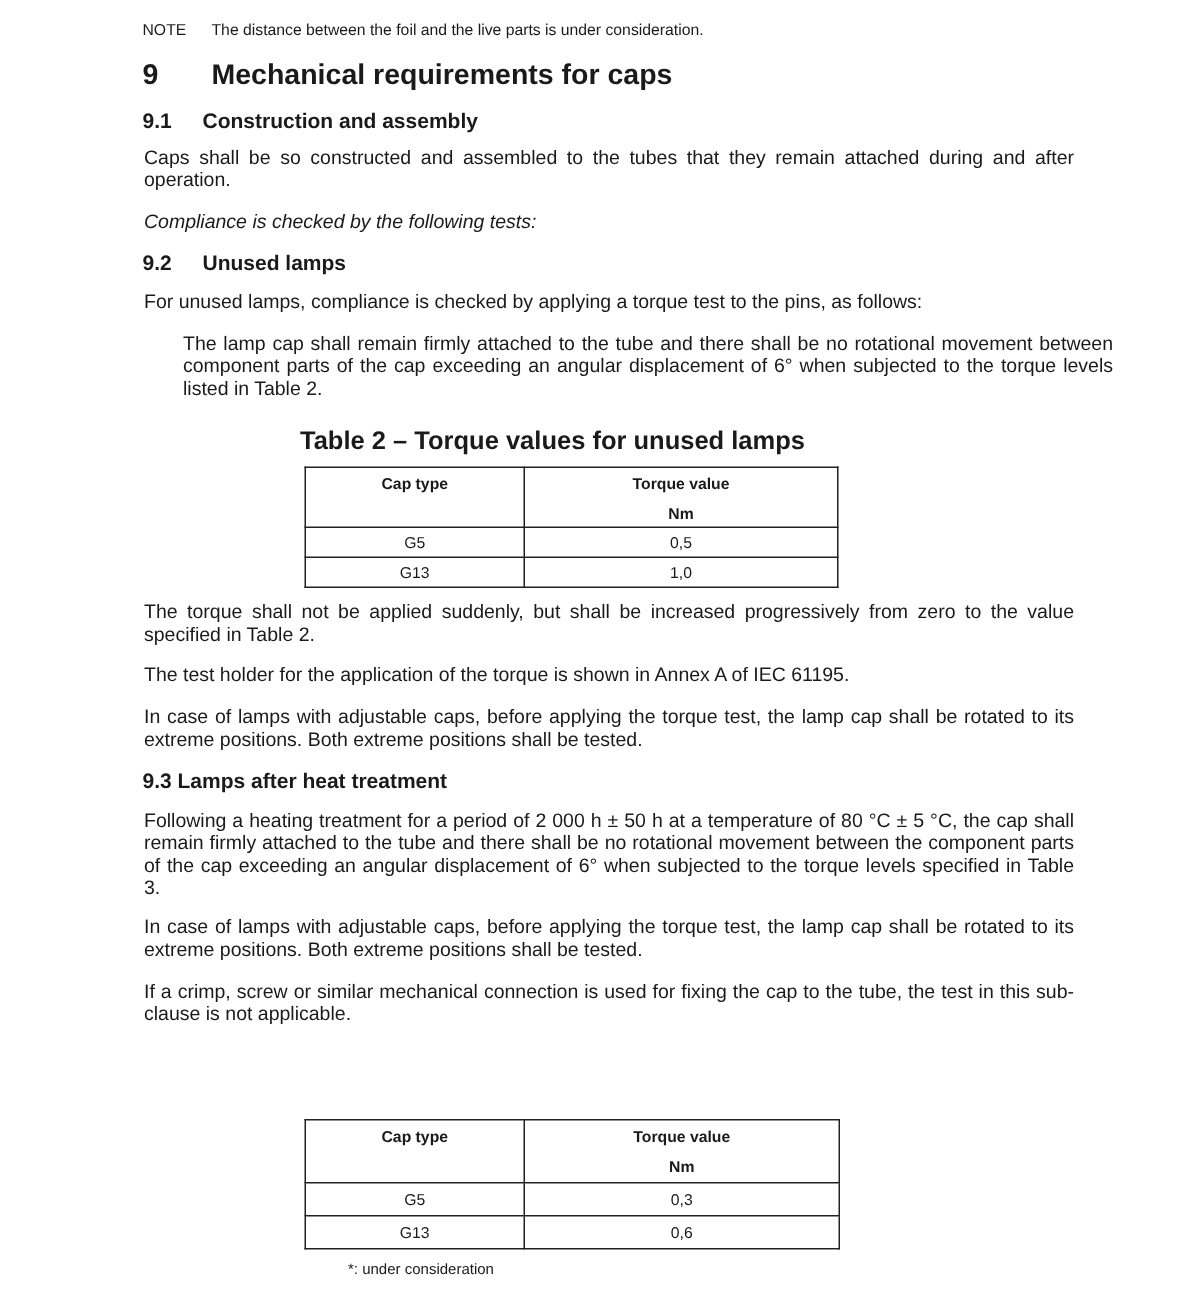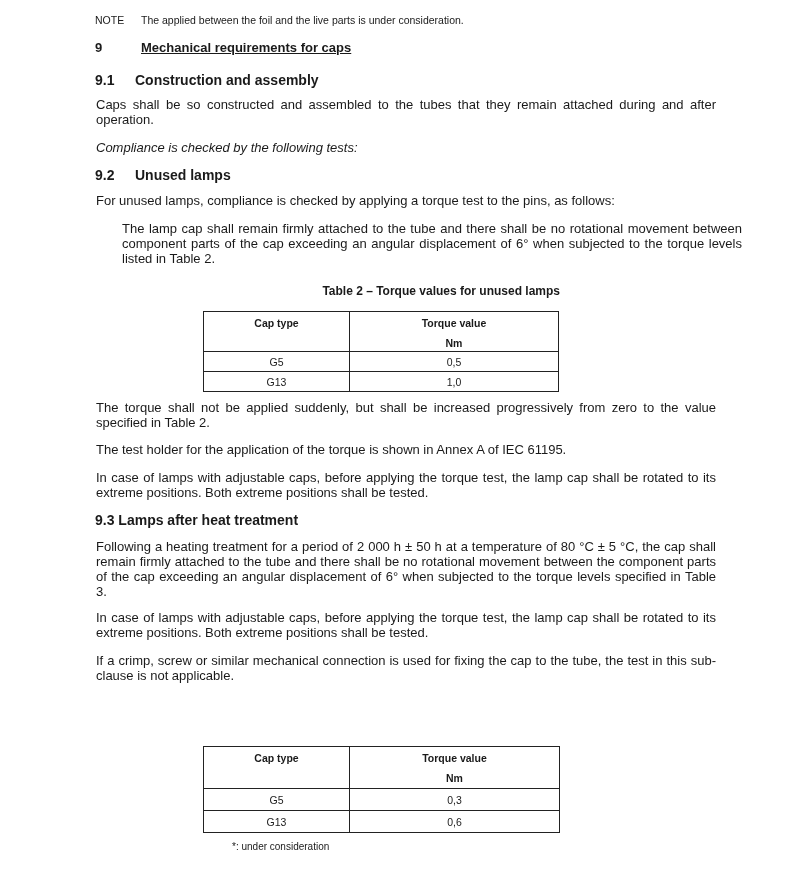--- a/index.html
+++ b/index.html
@@ -2,40 +2,40 @@
 <html><head>
 <meta charset="utf-8">
 <style>
   html, body { margin: 0; padding: 0; background: #ffffff; }
   body { width: 800px; height: 873px; position: relative; overflow: hidden;
          font-family: "Liberation Sans", sans-serif; color: #1a1a1a; }
   .page { position: absolute; left: 0; top: 0; width: 800px; height: 873px; }
   .abs { position: absolute; }
   .note { left: 95px; top: 14px; font-size: 10.5px; }
   .note .lbl { display: inline-block; width: 46px; }
-  .h1 { font-weight: bold; font-size: 13px; text-decoration: underline; }
+  .h1 { font-weight: bold; font-size: 19px; }
   .h1 .num { display: inline-block; width: 46px; }
   .h2 { font-weight: bold; font-size: 14px; }
   .h2 .num { display: inline-block; width: 40px; }
   .p { left: 96px; width: 620px; font-size: 13px; line-height: 15px; text-align: justify; }
   .p.ital { font-style: italic; }
-  .tcap { font-weight: bold; font-size: 12px; text-align: right; }
+  .tcap { font-weight: bold; font-size: 17px; text-align: left; }
   table.t { position: absolute; border-collapse: collapse; font-size: 10.5px; }
   table.t td { border: 1.5px solid #222; text-align: center; padding: 0; }
   table.t td.hdr { font-weight: bold; vertical-align: top; }
   table.t .sub { display: block; margin-top: 8px; }
   .foot { font-size: 10px; }
 </style>
 </head>
 <body>
 
 <div class="page">
 
   <div class="abs note">
-    <span class="lbl">NOTE</span><span>The applied between the foil and the live parts is under consideration.</span>
+    <span class="lbl">NOTE</span><span>The distance between the foil and the live parts is under consideration.</span>
   </div>
 
   <div class="abs h1" style="left:95px; top:40px;">
     <span class="num">9</span><span>Mechanical requirements for caps</span>
   </div>
 
   <div class="abs h2" style="left:95px; top:72px;">
     <span class="num">9.1</span><span>Construction and assembly</span>
   </div>
 

